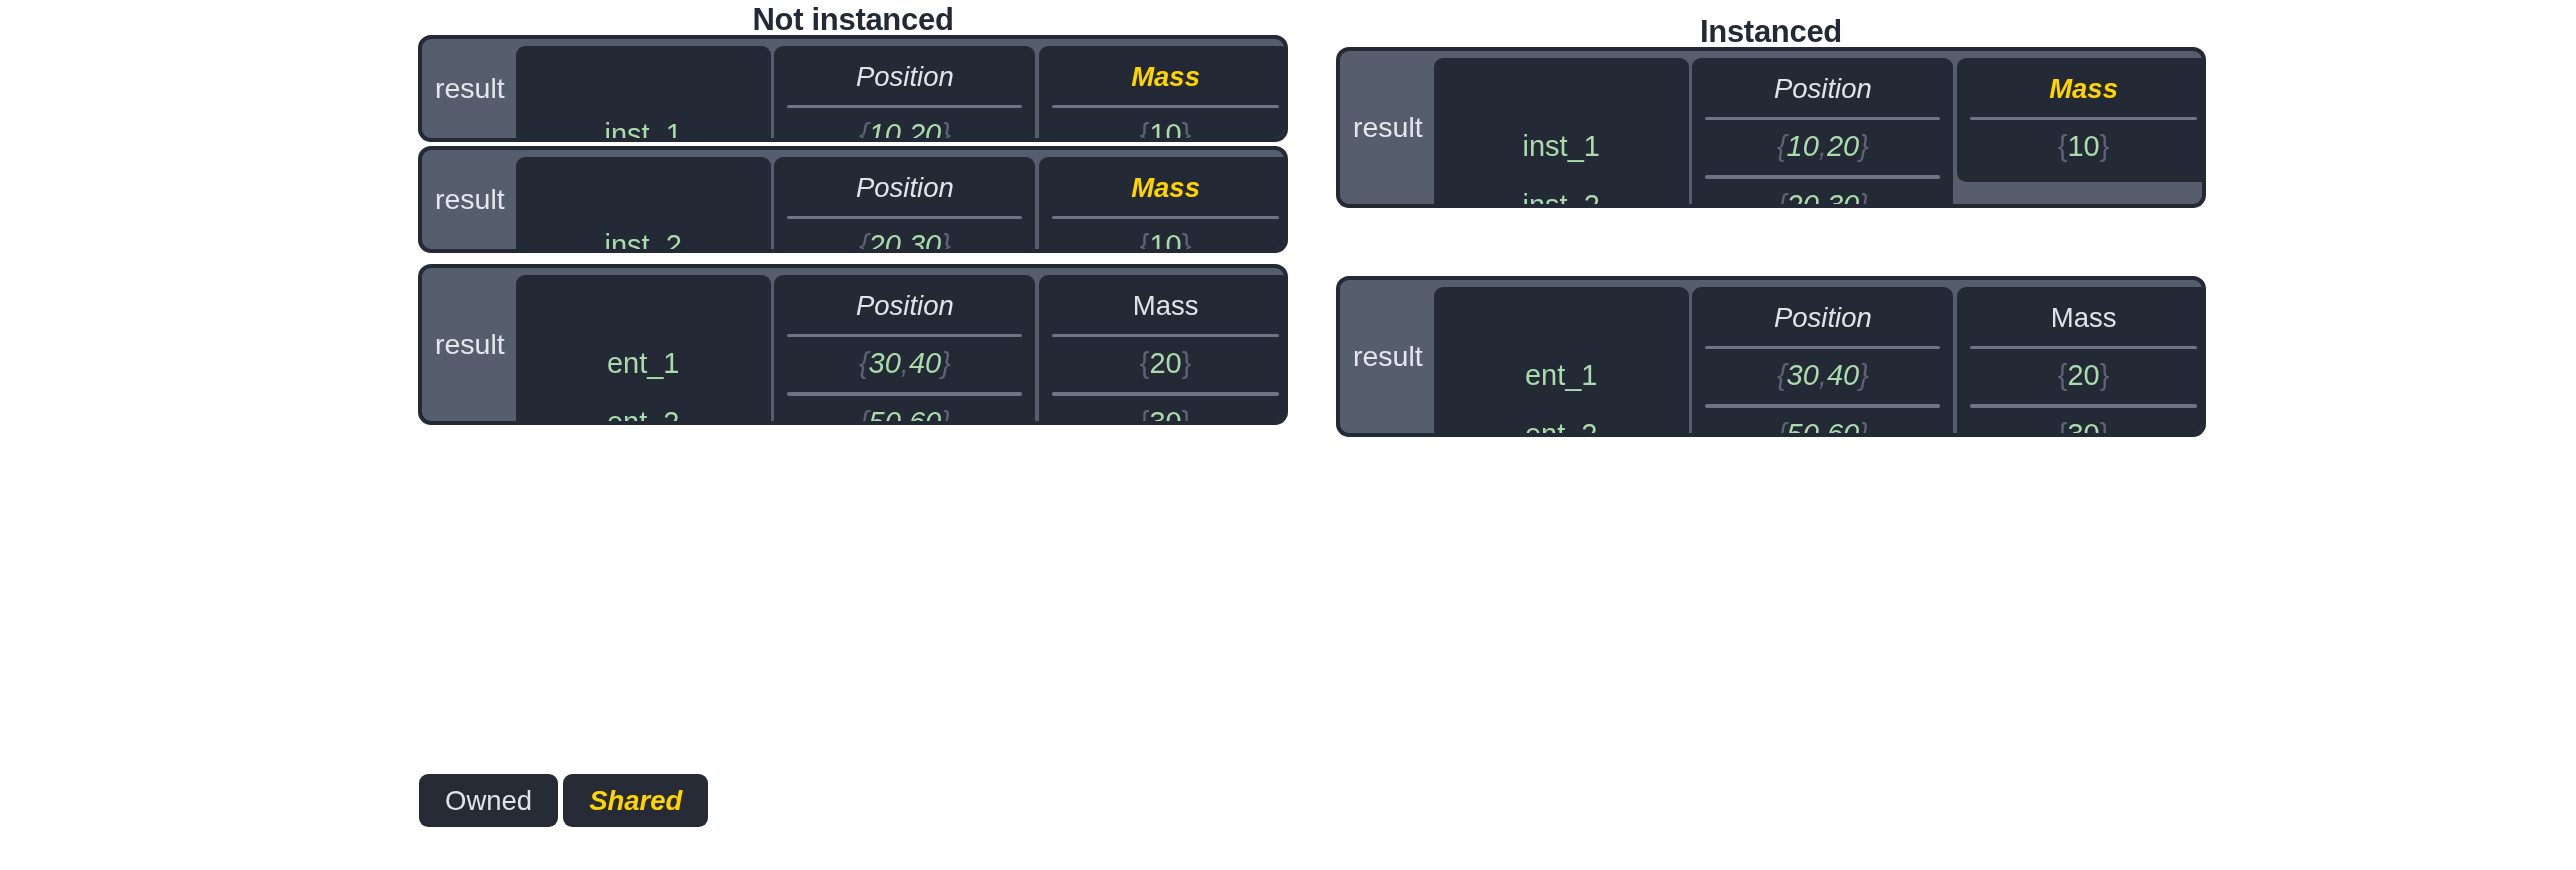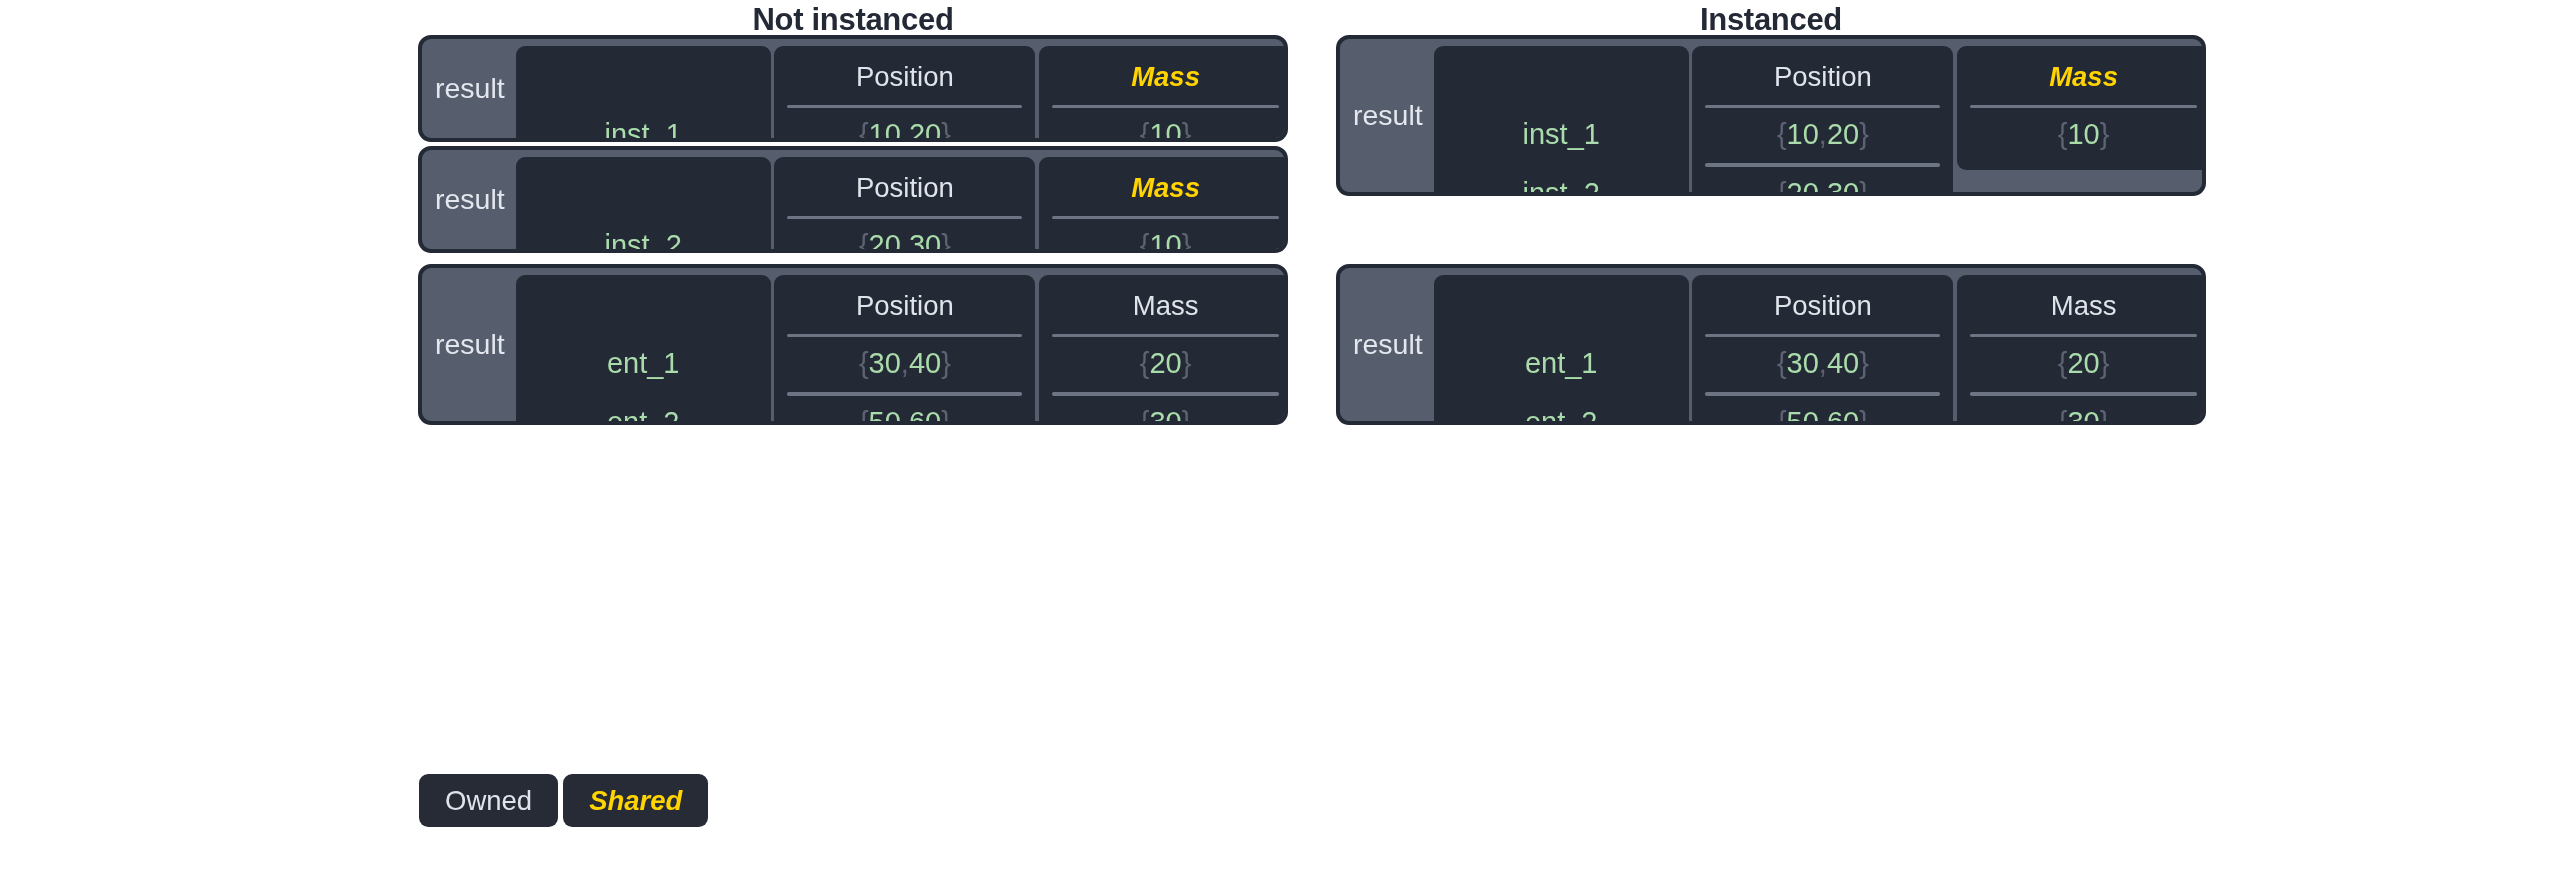--- a/index.html
+++ b/index.html
@@ -21,21 +21,21 @@
     width: 2576px;
     height: 870px;
   }
 
   
   .panel {
     position: absolute;
     width: 870px;
   }
   .panel.left  { left: 418px; top: 0; }
-  .panel.right { left: 1336px; top: 0; }
+  .panel.right { left: 1336px; top: 12px; }
 
   .panel-title {
     text-align: center;
     font-size: 31px;
     font-weight: bold;
     color: #242936;
     line-height: 39px;
     height: 39px;
     letter-spacing: -0.3px;
   }
@@ -77,21 +77,21 @@
 
   .col {
     background: #242936;
     border-radius: 9.2px;
     box-sizing: border-box;
     display: flex;
     flex-direction: column;
     padding: 5.5px 13px 9.2px 13px;
   }
   .col.id    { flex: 0 0 255px; align-items: center; }
-  .col.pos   { flex: 0 0 261px; }
+  .col.pos   { flex: 0 0 261px; font-style: italic; }
   .col.mass  { flex: 0 0 253px; }
 
   .col-head {
     height: 51px;
     display: flex;
     align-items: center;
     justify-content: center;
     font-size: 27.5px;
     color: #dfe3ea;
     white-space: nowrap;

